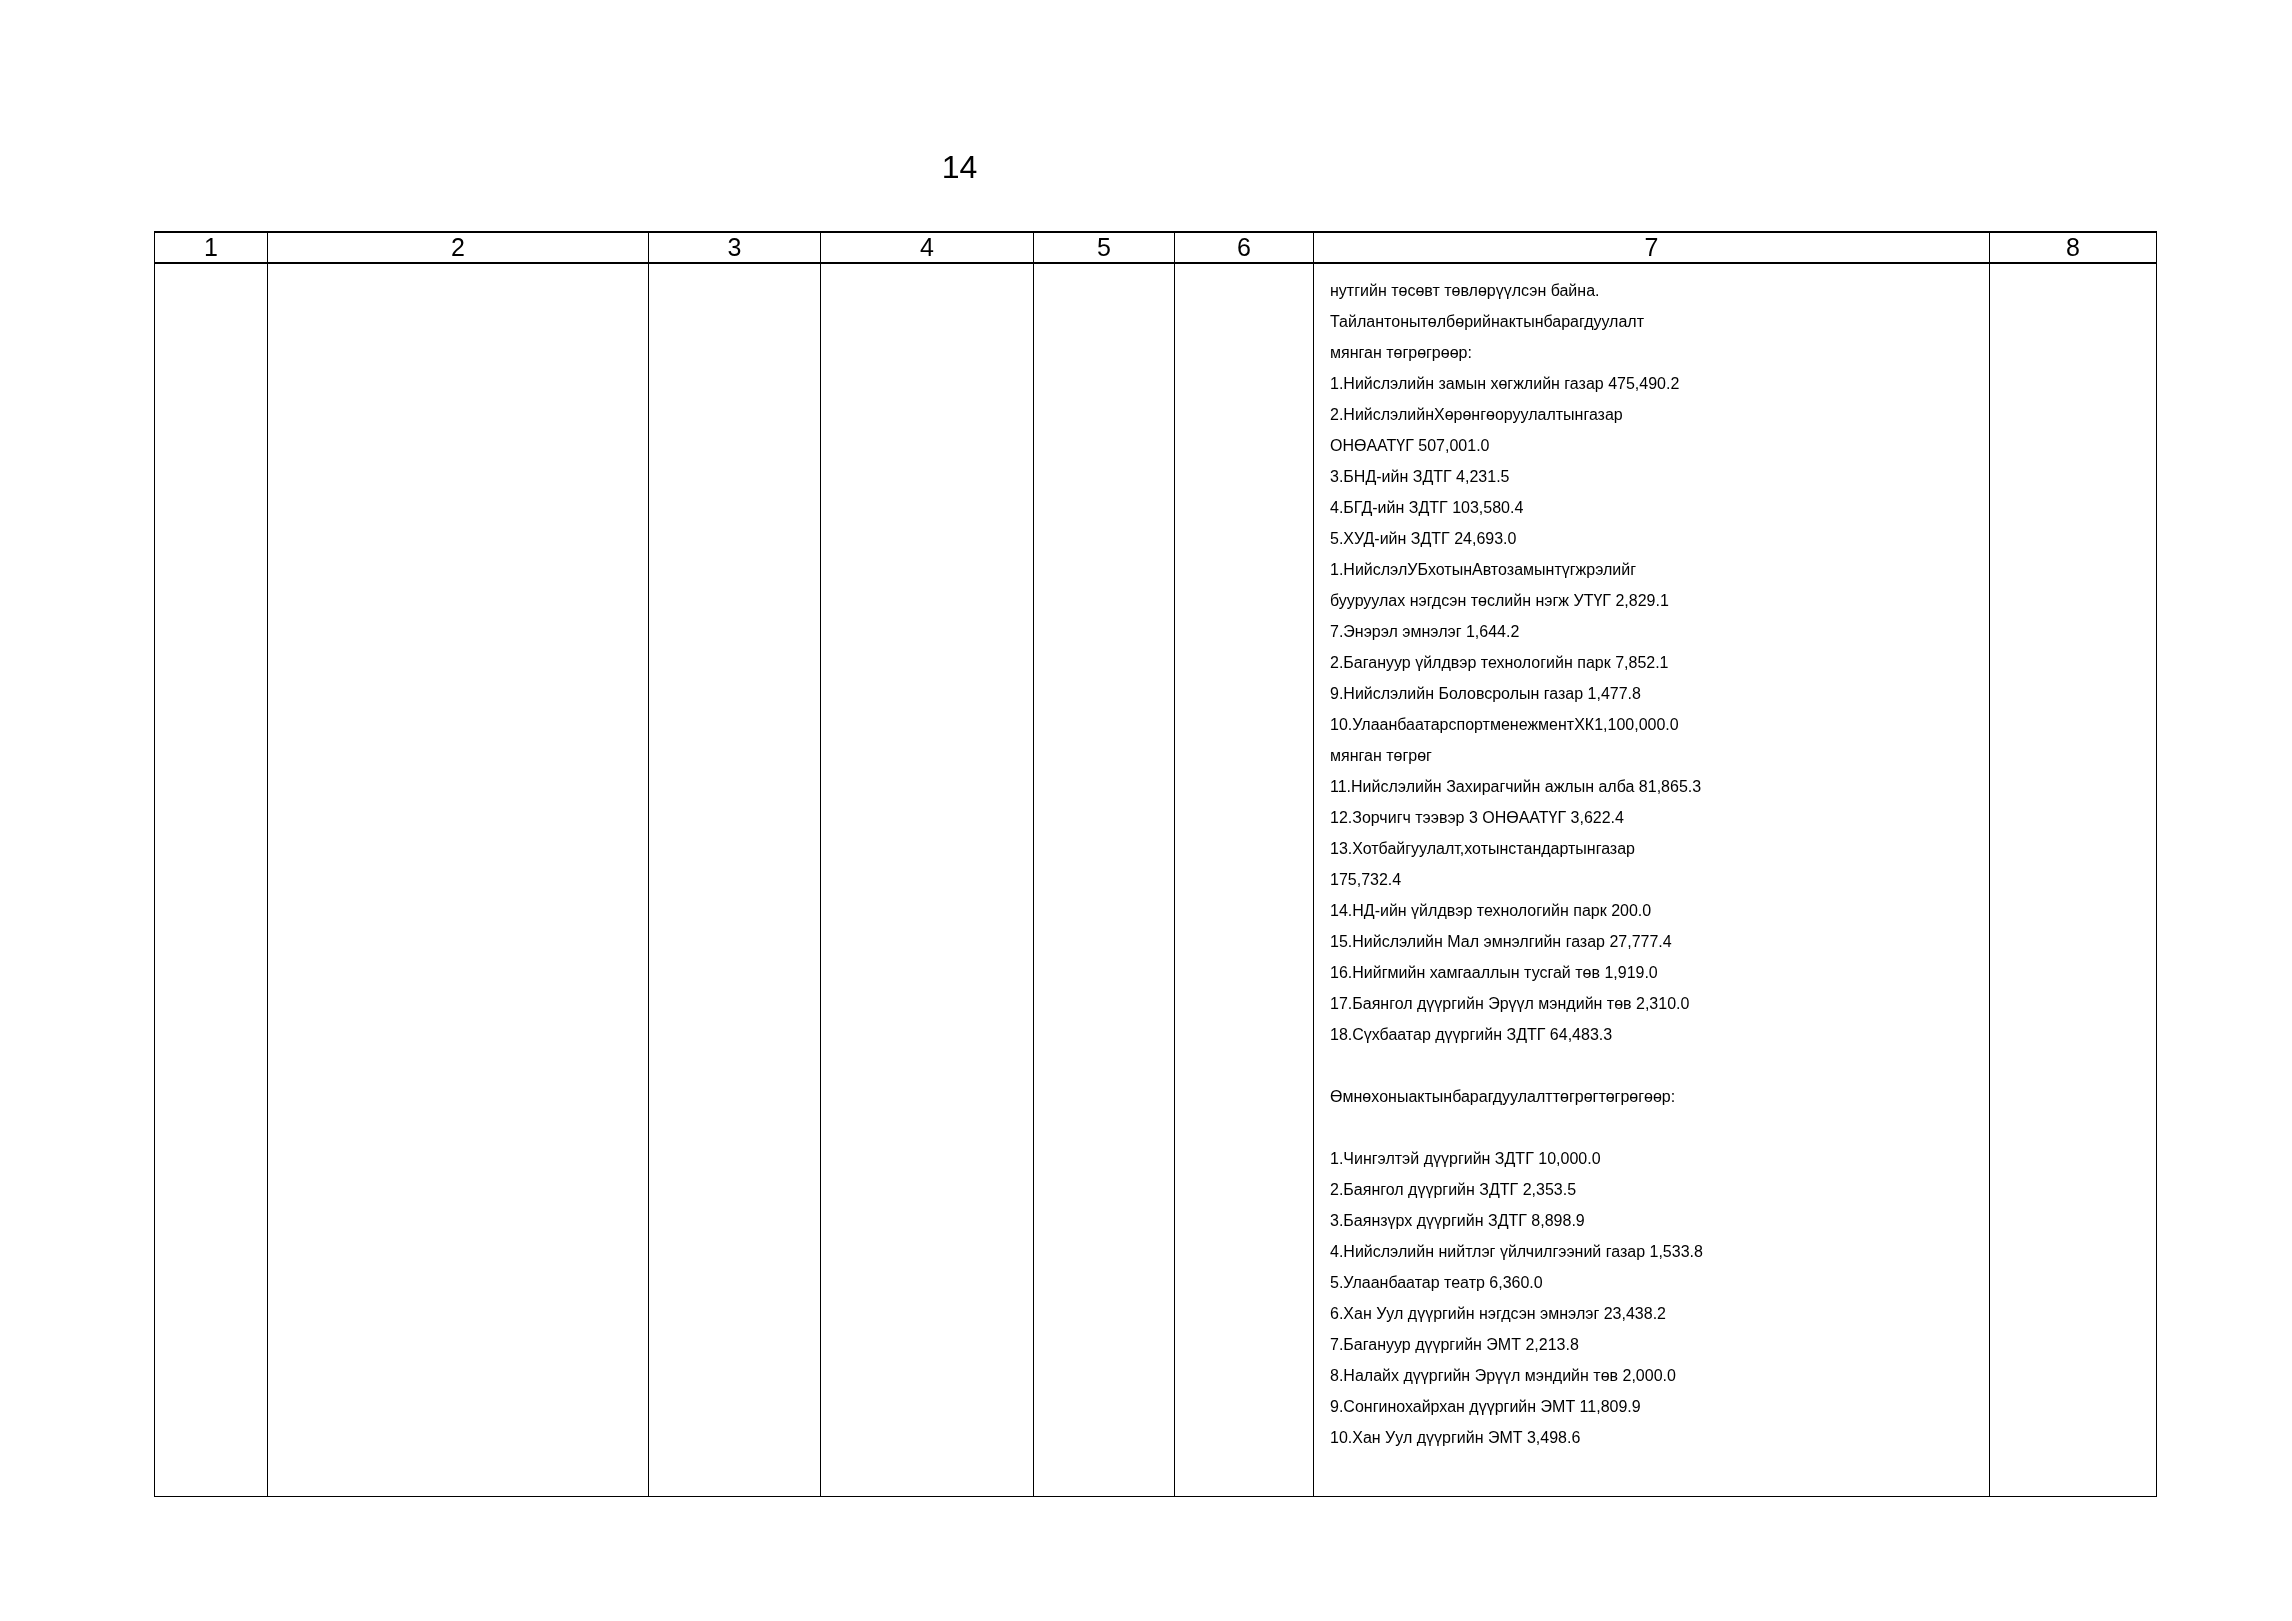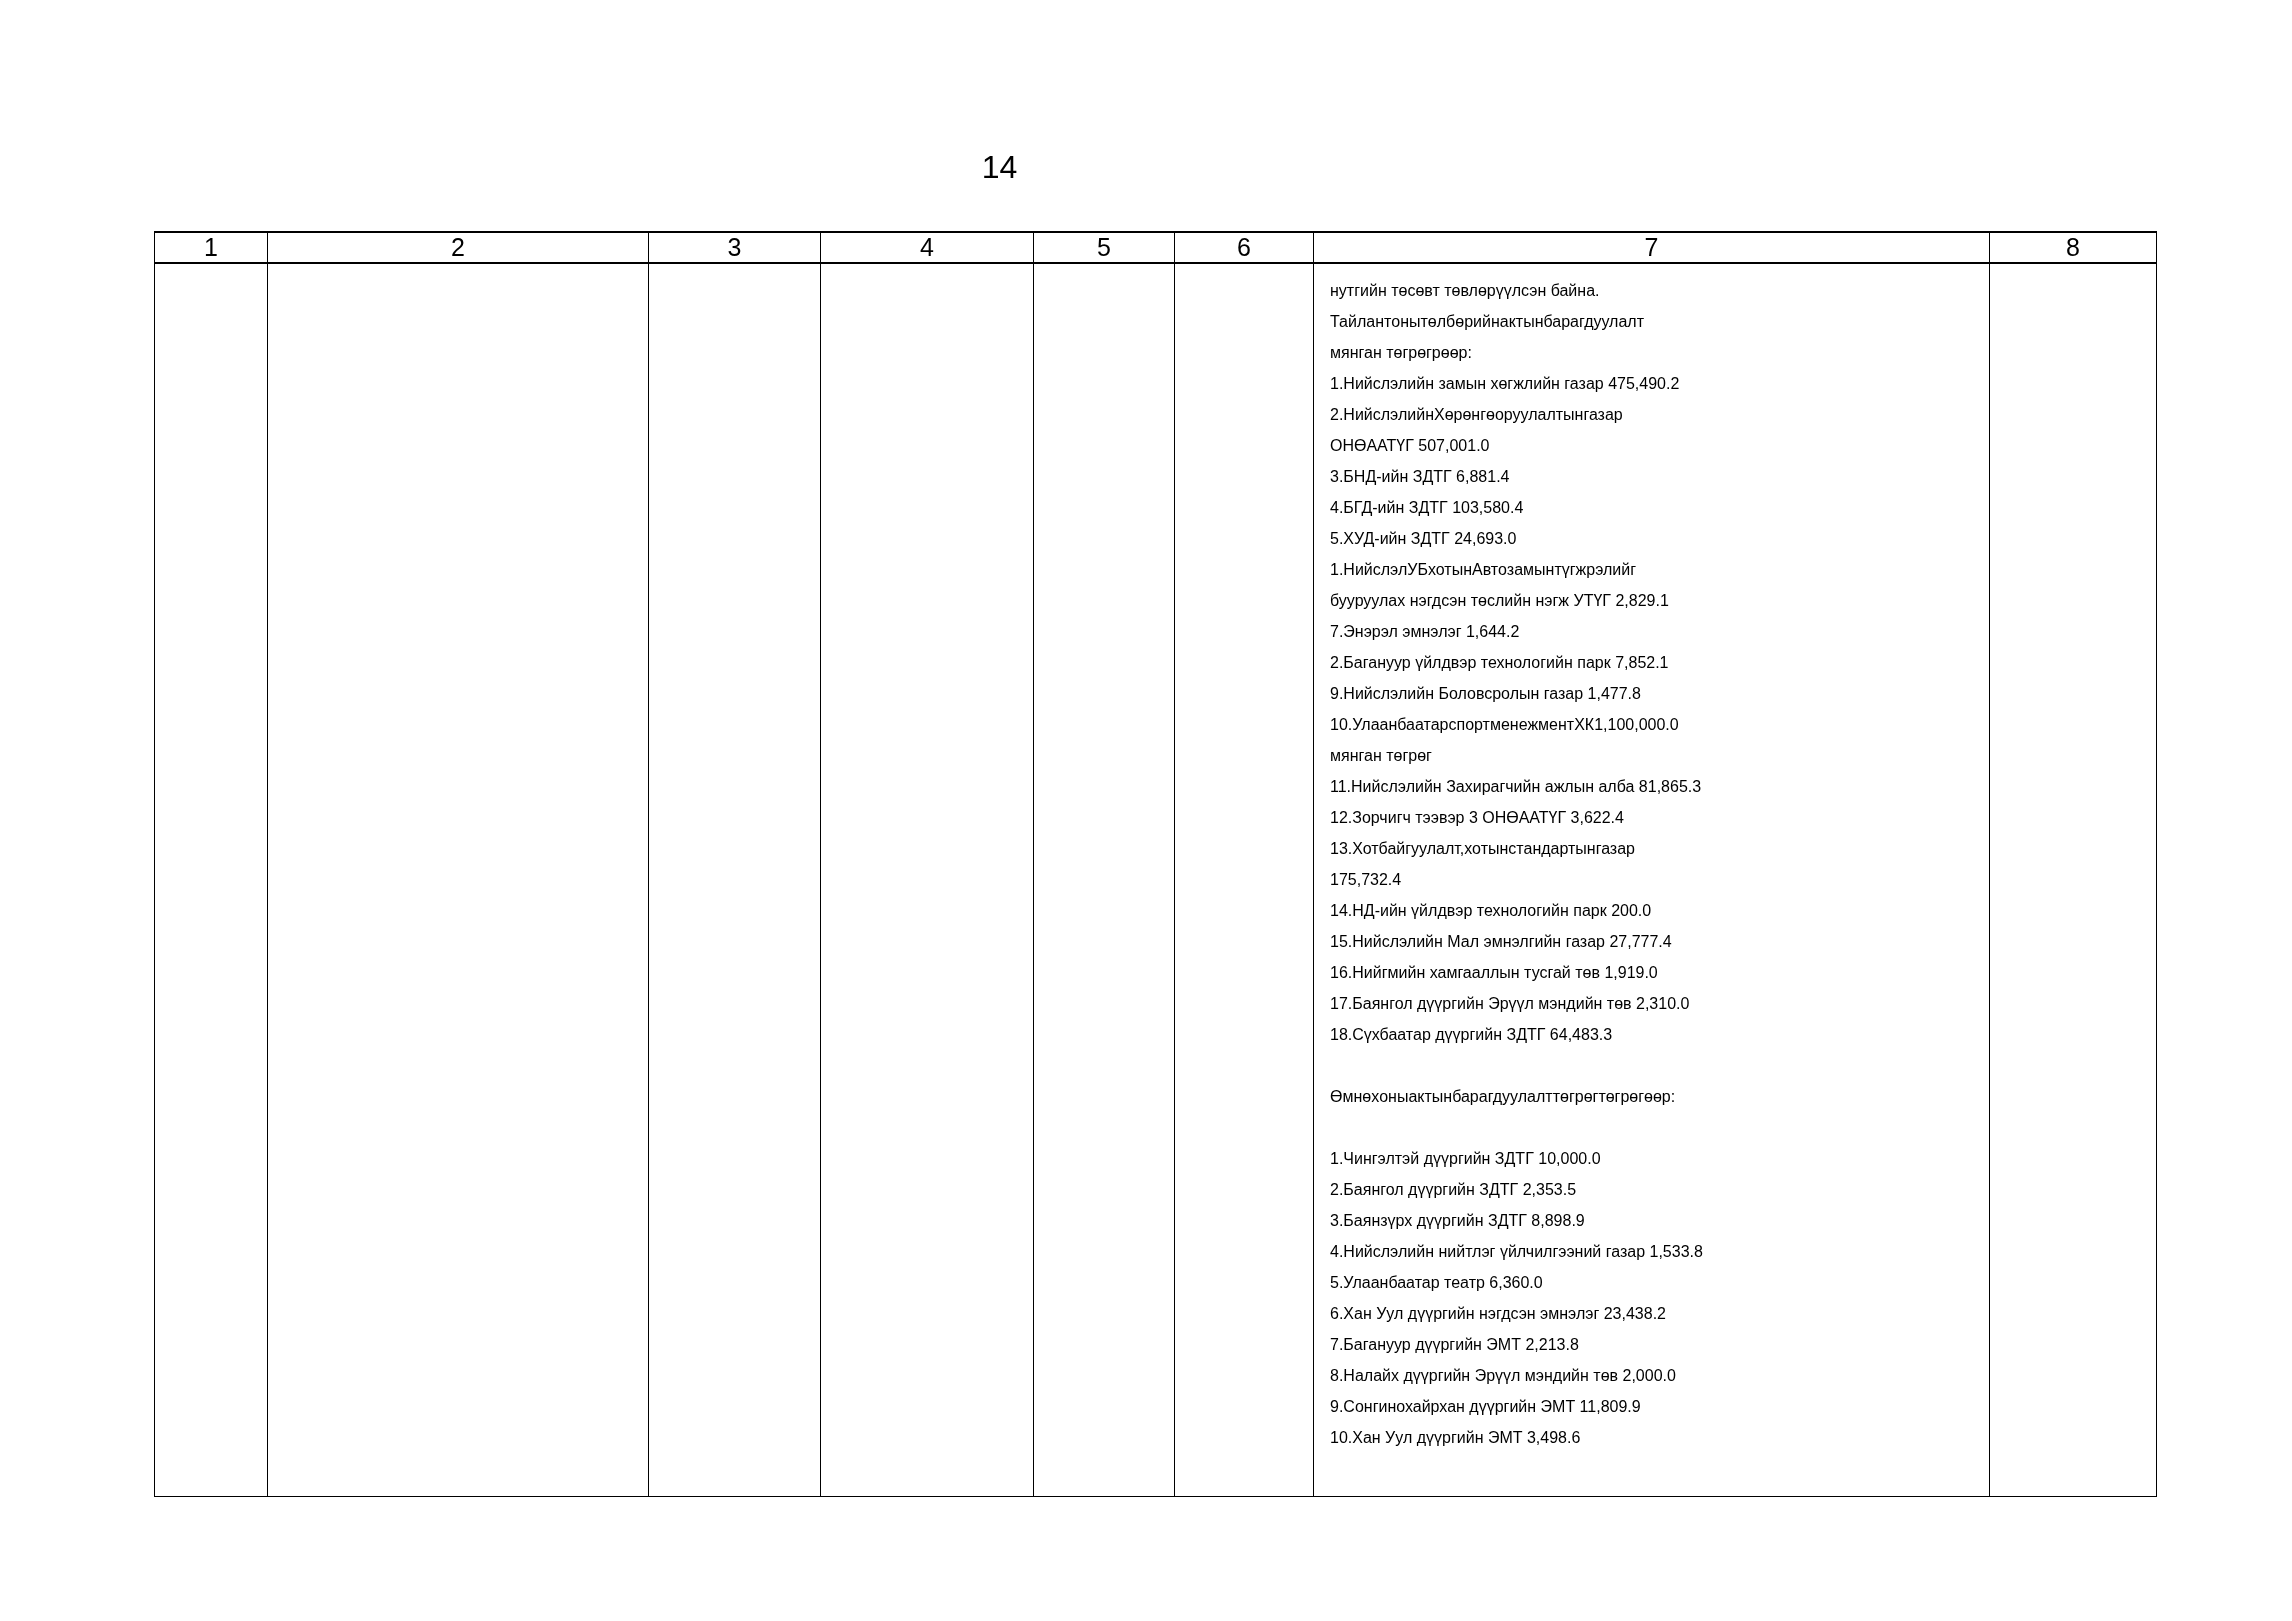--- a/index.html
+++ b/index.html
@@ -16,21 +16,20 @@
     overflow: hidden;
   }
   .page-number {
     position: absolute;
     top: 149px;
     left: 0;
     width: 1919px;
     text-align: center;
     font-size: 32px;
     line-height: 36px;
-    padding-left: 40px;
   }
   table.doc-table {
     position: absolute;
     left: 154px;
     top: 231px;
     width: 2001px;
     border-collapse: collapse;
     table-layout: fixed;
   }
   col.c1 { width: 113px; }
@@ -121,21 +120,21 @@
             </div>
             <div class="line">мянган төгрөгрөөр:</div>
             <div class="line">1.Нийслэлийн замын хөгжлийн газар 475,490.2</div>
             <div class="line just">
               <span>2.Нийслэлийн</span>
               <span>Хөрөнгө</span>
               <span>оруулалтын</span>
               <span>газар</span>
             </div>
             <div class="line">ОНӨААТҮГ 507,001.0</div>
-            <div class="line">3.БНД-ийн ЗДТГ 6,881.4</div>
+            <div class="line">3.БНД-ийн ЗДТГ 4,231.5</div>
             <div class="line">4.БГД-ийн ЗДТГ 103,580.4</div>
             <div class="line">5.ХУД-ийн ЗДТГ 24,693.0</div>
             <div class="line just">
               <span>1.Нийслэл</span>
               <span>УБ</span>
               <span>хотын</span>
               <span>Авто</span>
               <span>замын</span>
               <span>түгжрэлийг</span>
             </div>

